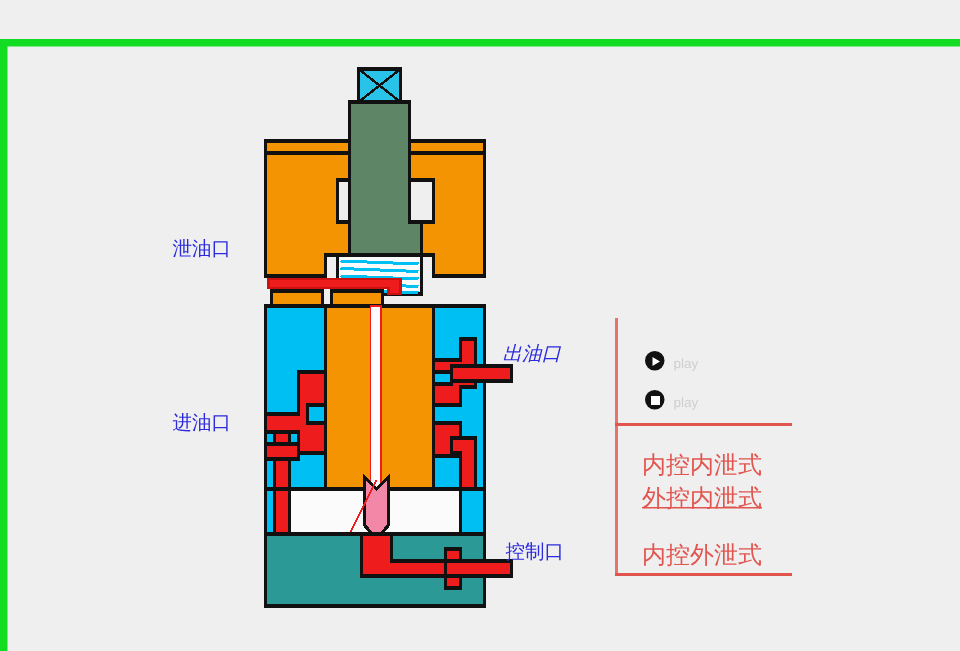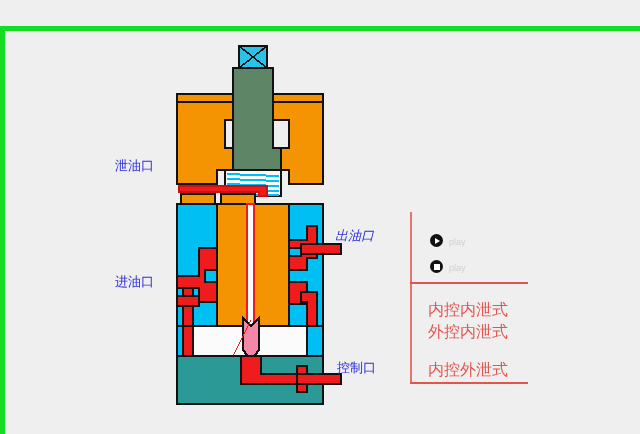--- a/index.html
+++ b/index.html
@@ -34,21 +34,21 @@
   .btn-play{top:22px;left:20px;}
   .btn-stop{top:48px;left:20px;}
   .cbtn{width:13px;height:13px;border-radius:50%;background:#111;
         display:flex;align-items:center;justify-content:center;}
   .cbtn .tri{width:0;height:0;border-left:5px solid #fff;
         border-top:3.5px solid transparent;border-bottom:3.5px solid transparent;
         margin-left:1px;}
   .cbtn .sq{width:6px;height:6px;background:#fff;}
   .btxt{font-size:9px;color:#cfcfcf;}
   .opt{position:absolute;left:18px;font-size:16px;color:#e2554f;white-space:nowrap;}
-  .opt0{top:88px;} .opt1{top:110px;} .opt2{top:148px;}
+  .opt0{top:88px;} .opt1{top:110px;text-decoration:underline;} .opt2{top:148px;}
 </style>
 </head>
 <body>
 
 <div id="stage">
 
   <div class="canvas"></div>
   <div class="frame-top"></div>
   <div class="frame-left"></div>
 

